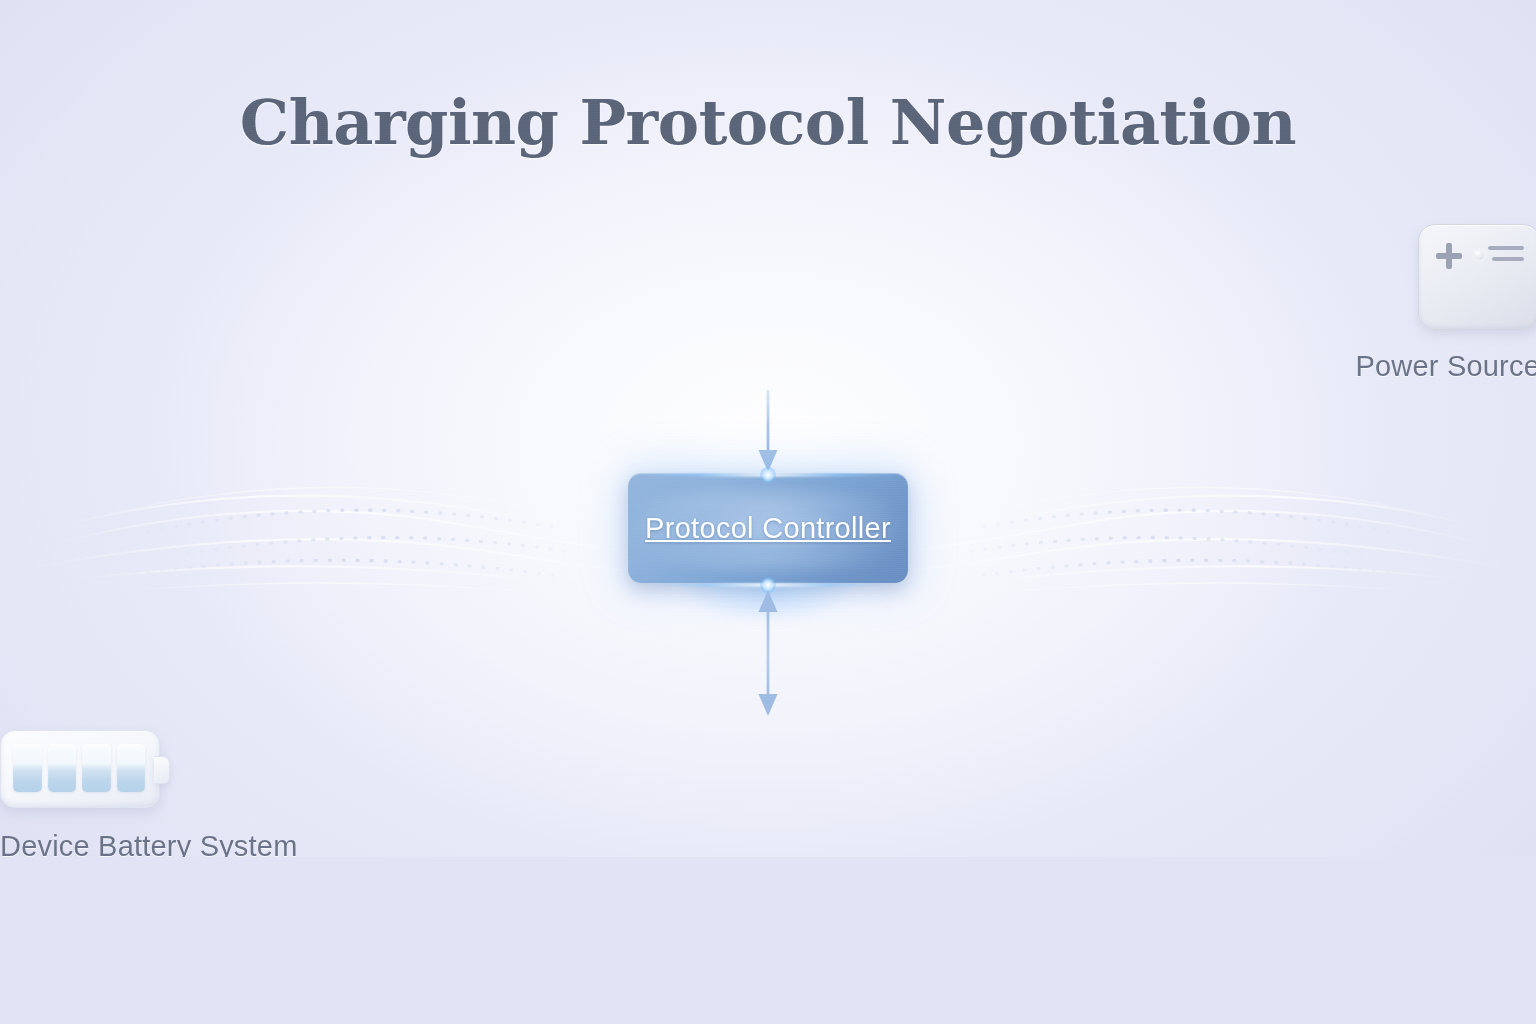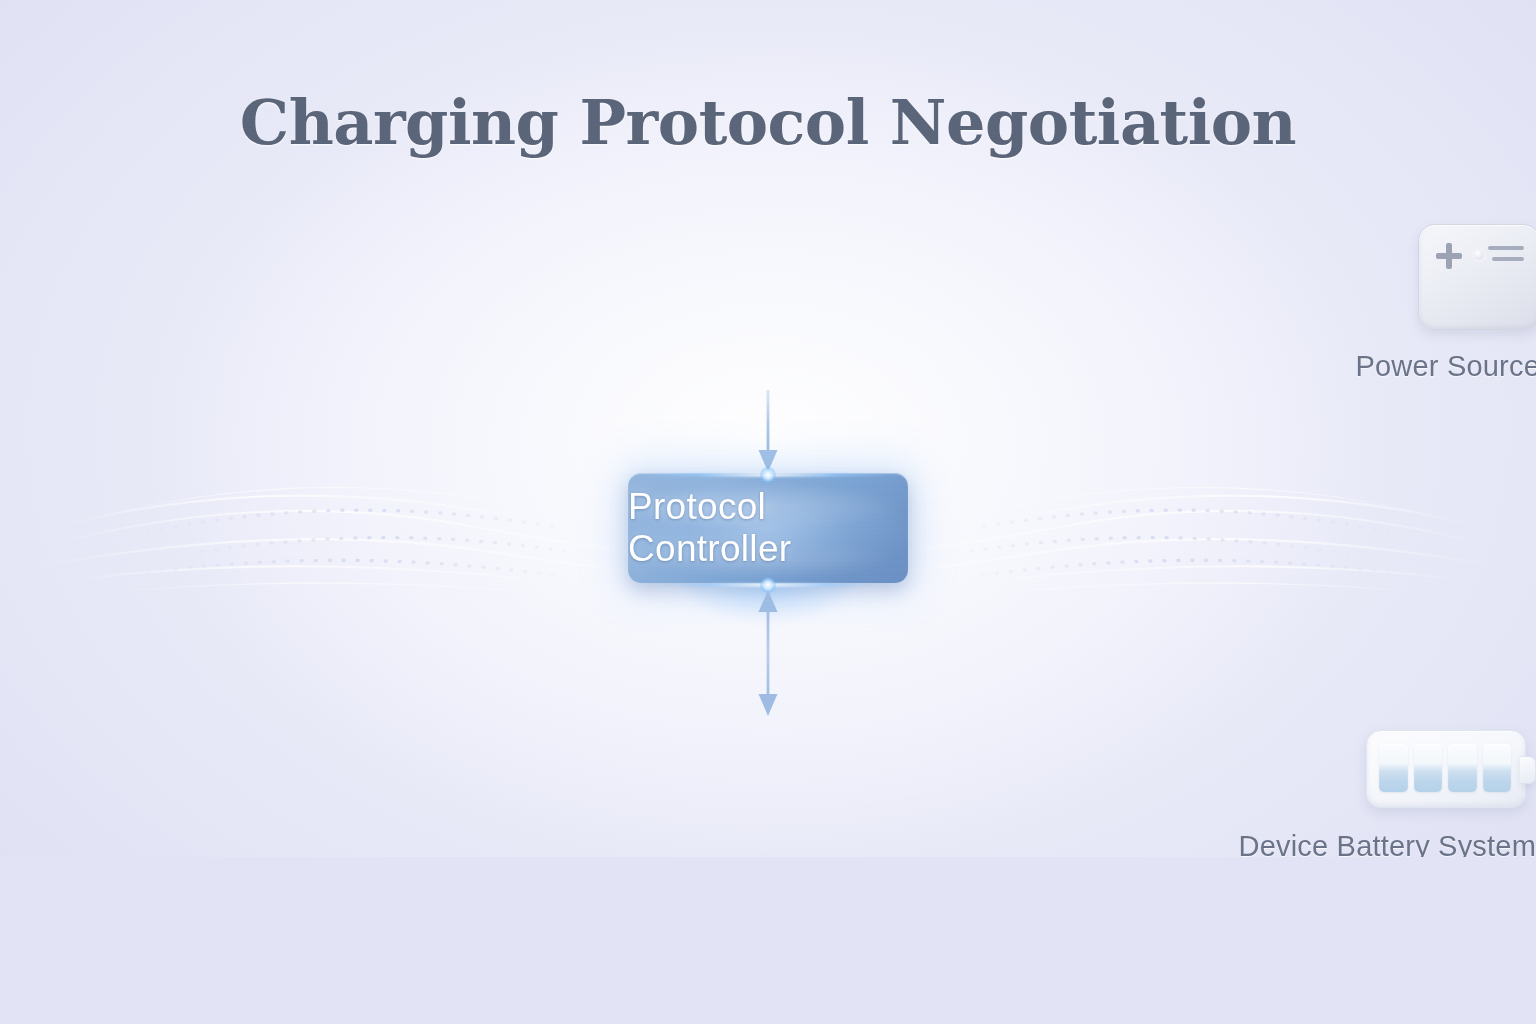--- a/index.html
+++ b/index.html
@@ -161,24 +161,25 @@
       radial-gradient(ellipse 190px 34px at 50% 30%, rgba(255,255,255,0.22) 0%, rgba(255,255,255,0) 72%),
       radial-gradient(ellipse 170px 28px at 50% 78%, rgba(255,255,255,0.16) 0%, rgba(255,255,255,0) 75%);
     pointer-events: none;
   }
   #hub-label {
     position: absolute;
     inset: 0;
     display: flex;
     align-items: center;
     justify-content: center;
-    font-size: 37px;
+    font-size: 29px;
     color: #ffffff;
     letter-spacing: .3px;
     text-shadow: 0 1px 3px rgba(60,90,140,0.45), 0 0 14px rgba(255,255,255,0.35);
+    text-decoration: underline;
   }
 
   
   .glint {
     position: absolute;
     left: 50%;
     transform: translateX(-50%);
     pointer-events: none;
   }
   .glint .core {
@@ -212,21 +213,21 @@
   #glint-top .streak { width: 290px; }
   #glint-bottom { top: 583px; width: 300px; height: 4px; }
   #glint-bottom .streak { width: 250px; }
 
   
   #bat-node {
     position: absolute;
     left: 0;
     top: 730px;
     width: 100%;
-    text-align: right;
+    text-align: left;
   }
   .battery {
     position: relative;
     display: inline-block;
     width: 170px;
     height: 76px;
   }
   .battery .shell {
     position: absolute;
     left: 0; top: 0;

